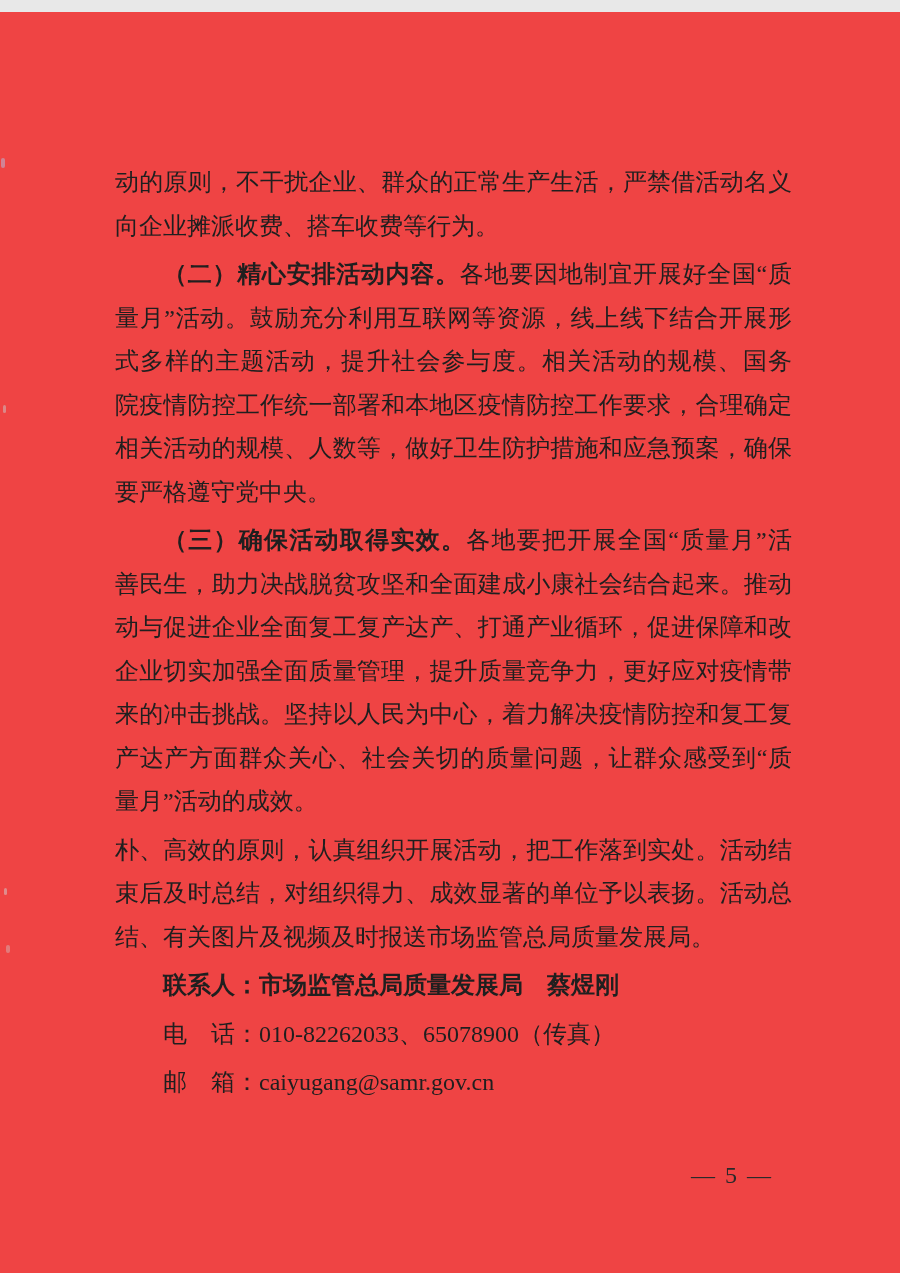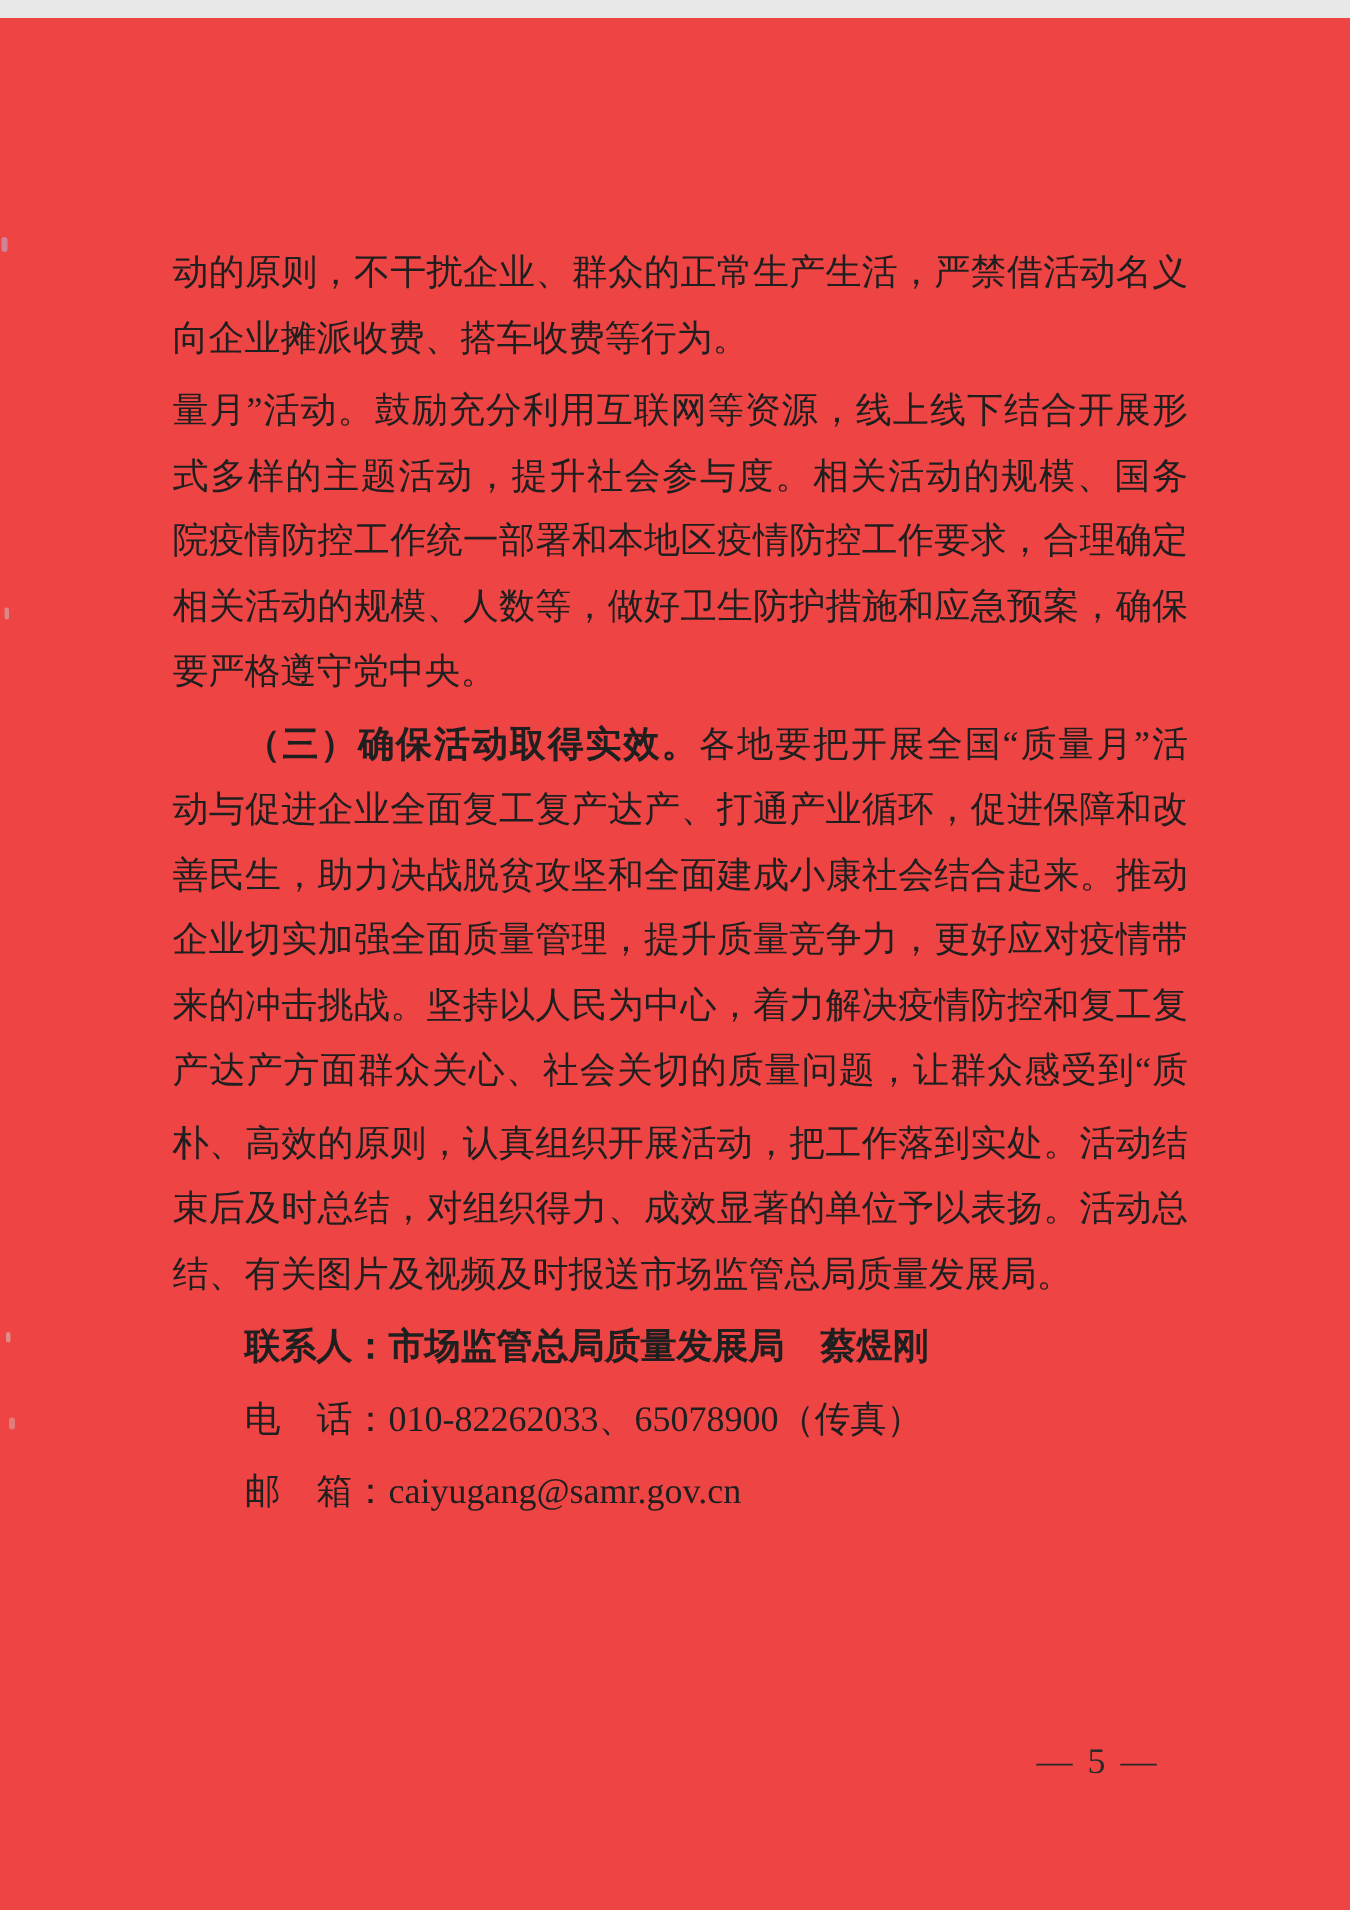--- a/index.html
+++ b/index.html
@@ -64,33 +64,35 @@
   <div class="speck s2"></div>
   <div class="speck s3"></div>
   <div class="speck s4"></div>
 
   <div class="doc-body" id="doc-body">
       <div class="para">
         <div class="line"><span class="seg">动的原则，不干扰企业、群众的正常生产生活，严禁借活动名义</span></div>
         <div class="line last"><span class="seg">向企业摊派收费、搭车收费等行为。</span></div>
       </div>
       <div class="para">
+        <div class="line indent"><span class="seg-bold">（二）精心安排活动内容。</span><span class="seg">各地要因地制宜开展好全国“质</span></div>
         <div class="line"><span class="seg">量月”活动。鼓励充分利用互联网等资源，线上线下结合开展形</span></div>
         <div class="line"><span class="seg">式多样的主题活动，提升社会参与度。相关活动的规模、国务</span></div>
         <div class="line"><span class="seg">院疫情防控工作统一部署和本地区疫情防控工作要求，合理确定</span></div>
         <div class="line"><span class="seg">相关活动的规模、人数等，做好卫生防护措施和应急预案，确保</span></div>
         <div class="line last"><span class="seg">要严格遵守党中央。</span></div>
       </div>
       <div class="para">
         <div class="line indent"><span class="seg-bold">（三）确保活动取得实效。</span><span class="seg">各地要把开展全国“质量月”活</span></div>
+        <div class="line"><span class="seg">善民生，助力决战脱贫攻坚和全面建成小康社会结合起来。推动</span></div>
         <div class="line"><span class="seg">动与促进企业全面复工复产达产、打通产业循环，促进保障和改</span></div>
-        <div class="line"><span class="seg">善民生，助力决战脱贫攻坚和全面建成小康社会结合起来。推动</span></div>
         <div class="line"><span class="seg">企业切实加强全面质量管理，提升质量竞争力，更好应对疫情带</span></div>
         <div class="line"><span class="seg">来的冲击挑战。坚持以人民为中心，着力解决疫情防控和复工复</span></div>
         <div class="line"><span class="seg">产达产方面群众关心、社会关切的质量问题，让群众感受到“质</span></div>
+        <div class="line last"><span class="seg">量月”活动的成效。</span></div>
       </div>
       <div class="para">
         <div class="line"><span class="seg">朴、高效的原则，认真组织开展活动，把工作落到实处。活动结</span></div>
         <div class="line"><span class="seg">束后及时总结，对组织得力、成效显著的单位予以表扬。活动总</span></div>
         <div class="line last"><span class="seg">结、有关图片及视频及时报送市场监管总局质量发展局。</span></div>
       </div>
       <div class="para">
         <div class="line last indent"><span class="seg-bold">联系人：市场监管总局质量发展局　蔡煜刚</span></div>
       </div>
       <div class="para">

